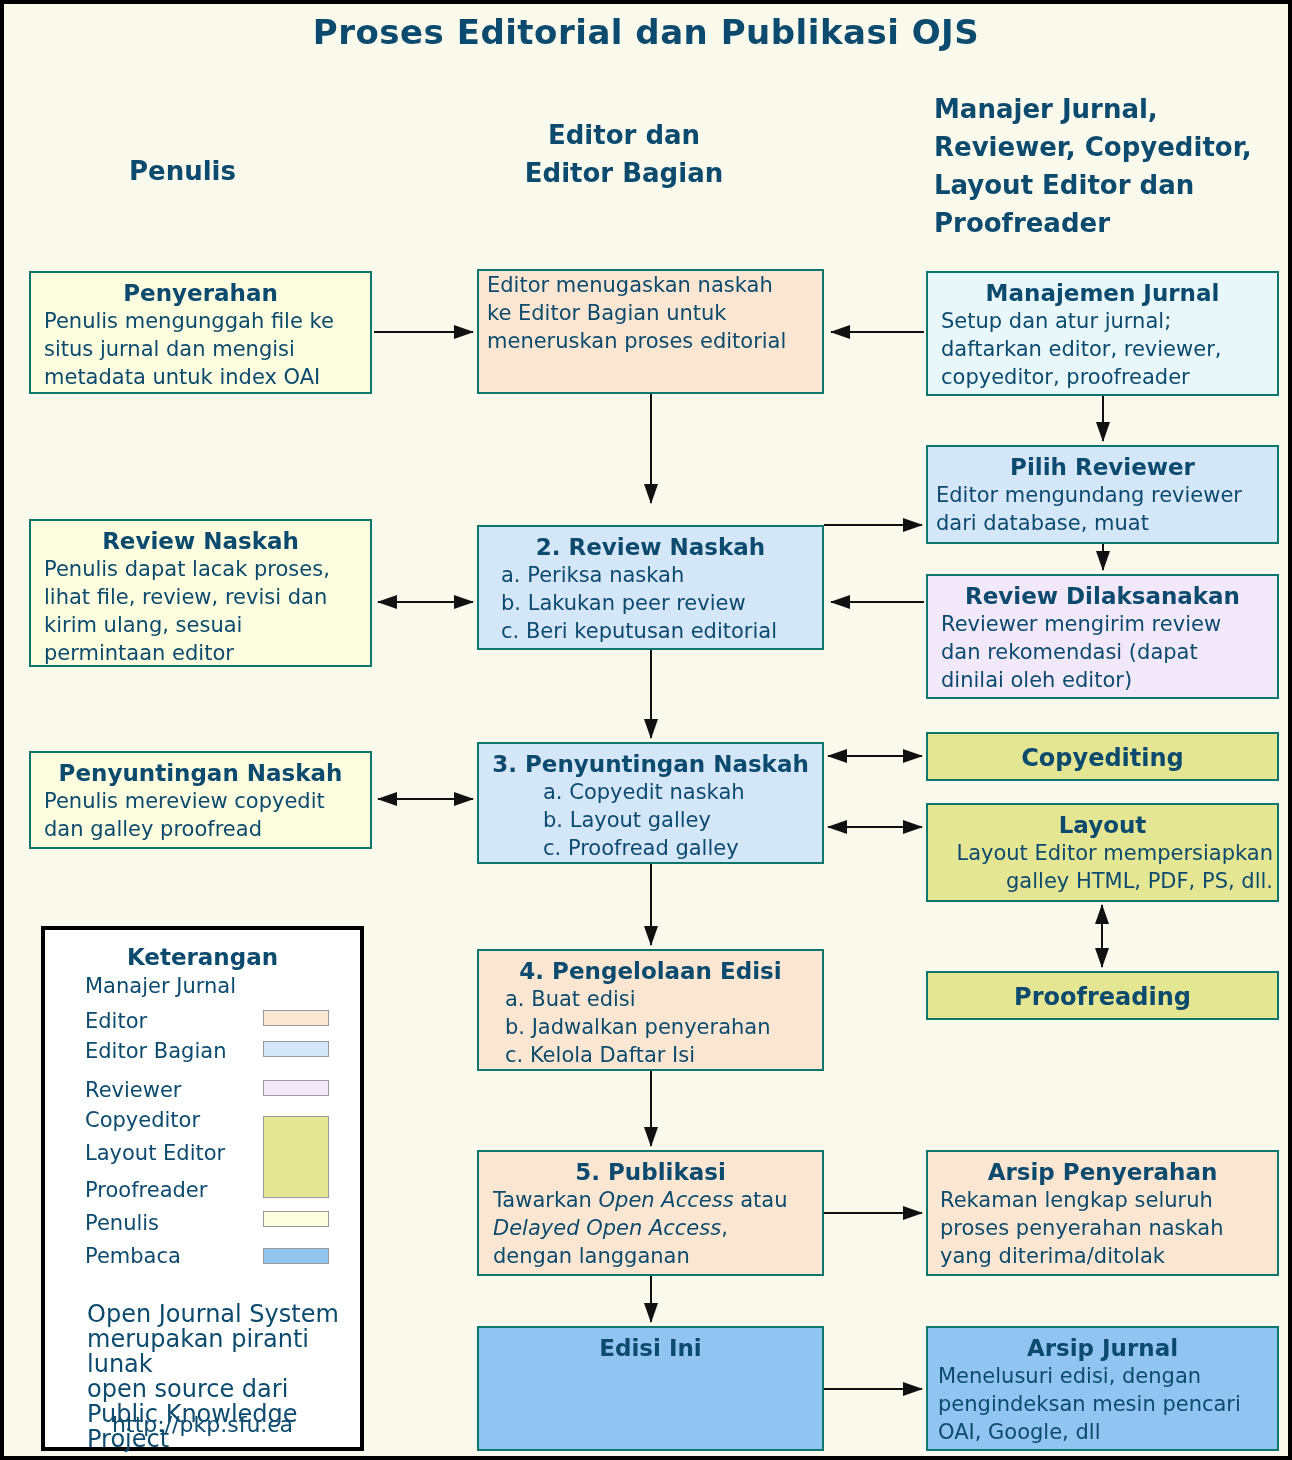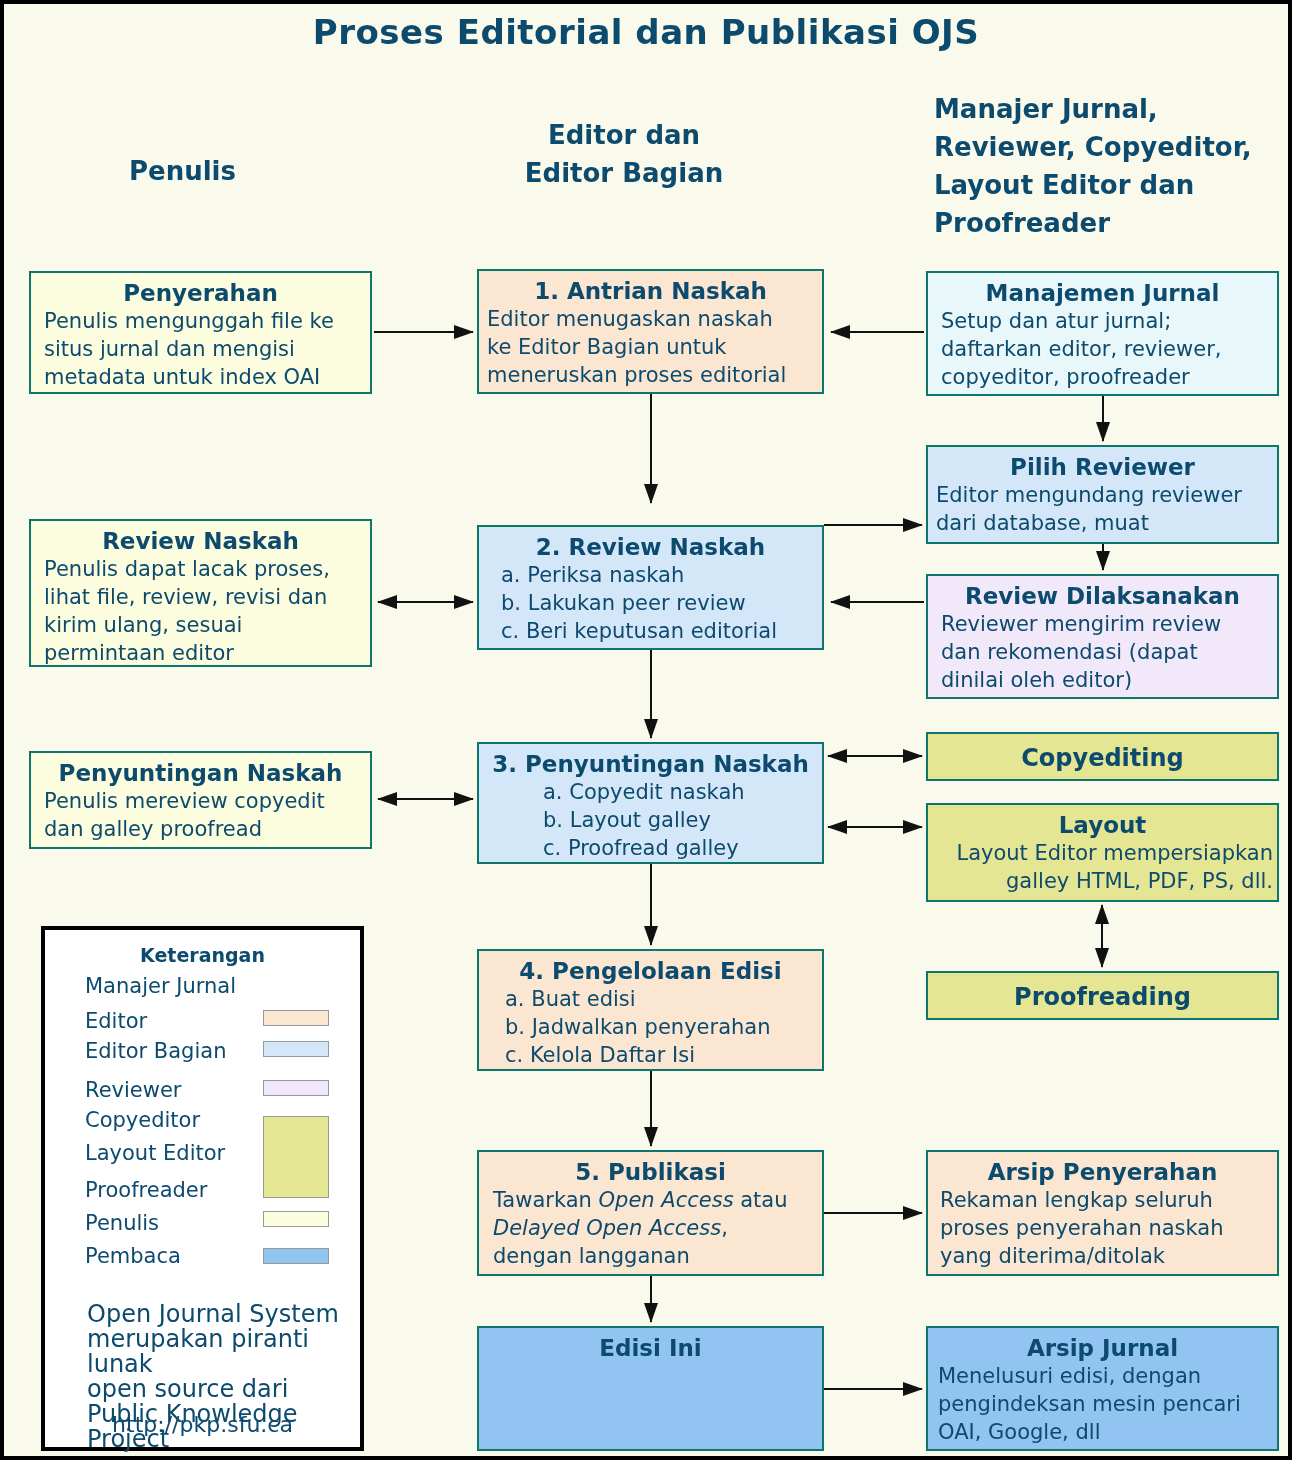--- a/index.html
+++ b/index.html
@@ -64,21 +64,21 @@
 
   
   svg.arrows{position:absolute;left:0;top:0;pointer-events:none;}
   svg.arrows line{stroke:#111;stroke-width:2;}
 
   
   .legend{
     position:absolute;left:37px;top:922px;width:323px;height:525px;
     background:#fff;border:4px solid #000;
   }
-  .legend .lt{position:absolute;top:14px;left:0;width:100%;text-align:center;font-weight:bold;font-size:19px;}
+  .legend .lt{position:absolute;top:14px;left:0;width:100%;text-align:center;font-weight:bold;font-size:23px;}
   .legend .lab{position:absolute;left:40px;font-size:21px;white-space:nowrap;text-align:right;}
   .lab.r0{top:44px;}  .lab.r1{top:79px;}  .lab.r2{top:109px;}
   .lab.r3{top:148px;} .lab.r4{top:178px;} .lab.r5{top:211px;}
   .lab.r6{top:248px;} .lab.r7{top:281px;} .lab.r8{top:314px;}
   .sw{position:absolute;left:218px;width:66px;height:16px;border:1px solid #999;}
   .sw.editor{top:80px;background:#fae6d1;}
   .sw.bagian{top:111px;background:#d4e7f9;}
   .sw.reviewer{top:150px;background:#f1e9f9;}
   .sw.olive3{top:186px;height:82px;background:#e5e693;}
   .sw.penulis{top:281px;background:#fcfcdf;}
@@ -128,21 +128,20 @@
   </svg>
 
   <div class="node yellow" id="n-penyerahan">
     <div class="nt">Penyerahan</div>
     <div class="nb ind">Penulis mengunggah file ke
 situs jurnal dan mengisi
 metadata untuk index OAI</div>
   </div>
 
   <div class="node peach" id="n-antrian">
-    <div class="nt">1. Antrian Naskah</div>
     <div class="nb">Editor menugaskan naskah
 ke Editor Bagian untuk
 meneruskan proses editorial</div>
   </div>
 
   <div class="node azure" id="n-manajemen">
     <div class="nt">Manajemen Jurnal</div>
     <div class="nb ind">Setup dan atur jurnal;
 daftarkan editor, reviewer,
 copyeditor, proofreader</div>

